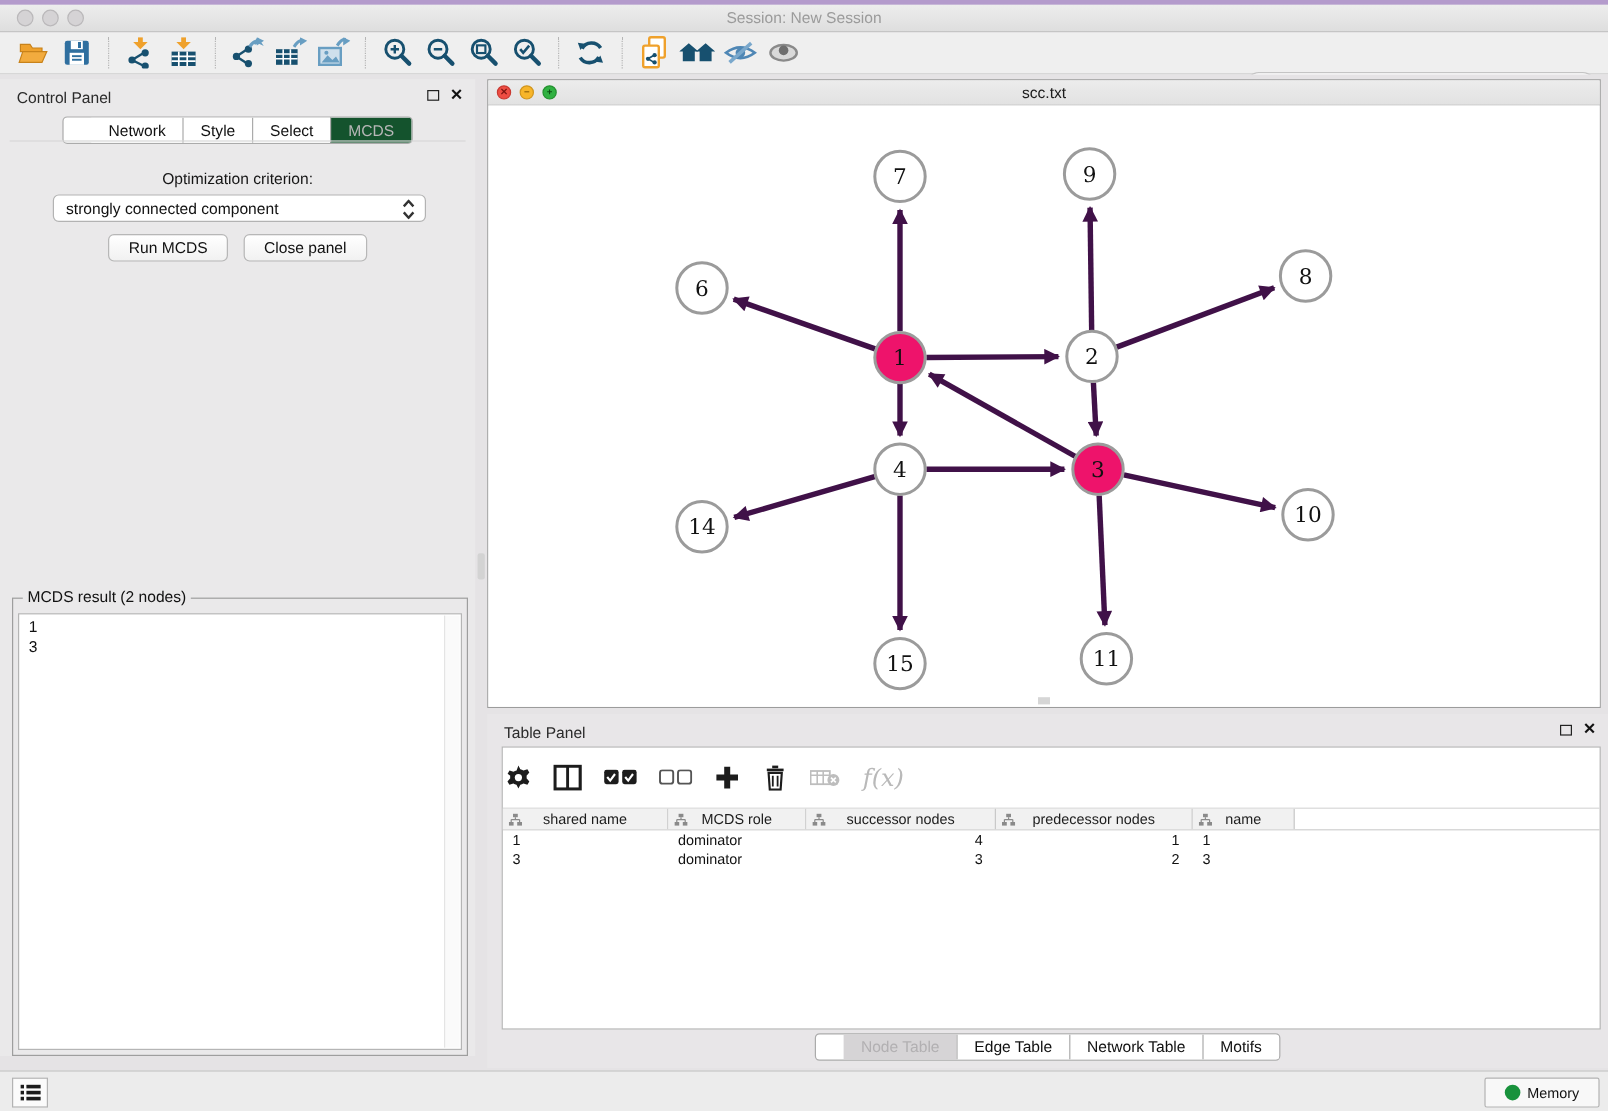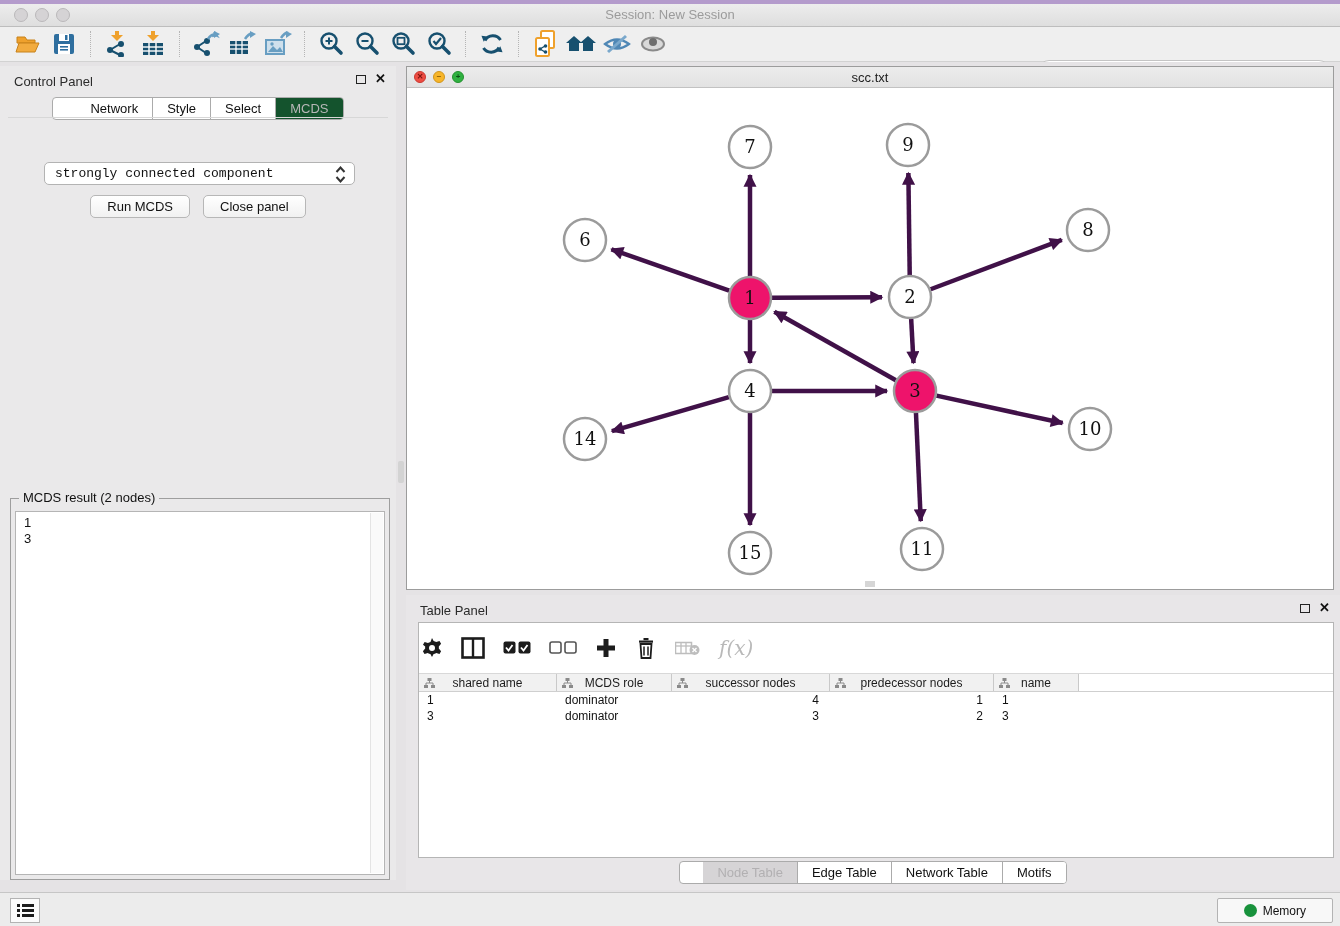--- a/index.html
+++ b/index.html
@@ -38,21 +38,21 @@
   .tabgroup { display:flex; border:1px solid #ababab; border-radius:4px; overflow:hidden; background:#fff;padding-left:23px; }
   .tab { padding:3px 14px; font-size:13px; color:#111; background:#fff;
     border-left:1px solid #ababab; white-space:nowrap; }
   .tab:first-child { border-left:none; }
   .tab.selected { background:#14532d; color:#b7b7b7; }
   .cp-body-line { position:absolute; left:8px; right:8px; top:51px; border-top:1px solid #d7d7d7; }
 
   .opt-label { position:absolute; left:0; width:396px; top:75px; text-align:center; font-size:13px; color:#161616; }
   .dropdown { position:absolute; left:44px; top:96px; width:311px; height:23px; background:#fff;
     border:1px solid #b3b3b3; border-radius:5px; display:flex; align-items:center;
-    padding:0 40px 0 10px; font-size:13px; color:#111;font-family:Liberation Mono, monospace; }
+    padding:0 40px 0 10px; font-size:13px; color:#111; }
   .dd-chev { position:absolute; right:8px; top:3px; }
   .btn-row { position:absolute; left:0; top:129px; width:396px; display:flex; justify-content:center; gap:13px; }
   .btn { height:23px; padding:0 16px; background:linear-gradient(#ffffff,#f1f1f1);
     border:1px solid #b7b7b7; border-radius:5px; font-size:13px; color:#111;
     display:flex; align-items:center; }
 
   .result-group { position:absolute; left:10px; top:432px; width:380px; height:382px;
     border:1px solid #9e9e9e; }
   .result-legend { position:absolute; left:8px; top:-9px; background:#eae9ea; padding:0 4px;
     font-size:13px; color:#111; }
@@ -95,21 +95,21 @@
   .gr-cell { padding:1px 0 0 8px; overflow:hidden; white-space:nowrap; }
   .gr-cell.r { text-align:right; padding:1px 11px 0 0; }
   .tp-tabs { position:absolute; left:0; right:0; bottom:6px; display:flex; justify-content:center; }
   .tp-tabs .tab.selected { background:#d6d4d6; color:#b2b0b2; }
 
   
   .statusbar { position:absolute; left:0; top:892px; width:1340px; height:34px; background:#ececec;
     border-top:1px solid #c6c6c6; }
   .sb-list-btn { position:absolute; left:10px; top:5px; width:30px; height:25px; background:#fbfbfb;
     border:1px solid #b3b3b3; display:flex; align-items:center; justify-content:center; }
-  .sb-mem-btn { position:absolute; right:7px; top:5px; height:25px; padding:0 26px; background:#f8f8f8;
+  .sb-mem-btn { position:absolute; right:7px; top:5px; height:25px; padding:0 16px; background:#f8f8f8;
     border:1px solid #b3b3b3; border-radius:2px; display:flex; align-items:center; gap:6px; font-size:12px; color:#111; }
   .mem-dot { width:13px; height:13px; border-radius:50%; background:#18923c; }
 </style>
 </head>
 <body>
 
 <div class="top-accent"></div>
 <div class="titlebar">
   <div class="traffic">
     <span class="tl-dot"></span>
@@ -294,20 +294,21 @@
     <div class="tabs-row">
       <div class="tabgroup" id="cp-tabs">
           <div class="tab">Network</div>
           <div class="tab">Style</div>
           <div class="tab">Select</div>
           <div class="tab selected">MCDS</div>
         </div>
     </div>
     <div class="cp-body-line"></div>
 
+    <div class="opt-label">Optimization criterion:</div>
     <div class="dropdown">
       <span>strongly connected component</span>
       <span class="dd-chev">
         <svg width="11" height="17">
             <path d="M1.5,6 L5.5,1.5 L9.5,6" fill="none" stroke="#333" stroke-width="2"></path>
             <path d="M1.5,11 L5.5,15.5 L9.5,11" fill="none" stroke="#333" stroke-width="2"></path>
           </svg>
       </span>
     </div>
     <div class="btn-row">

